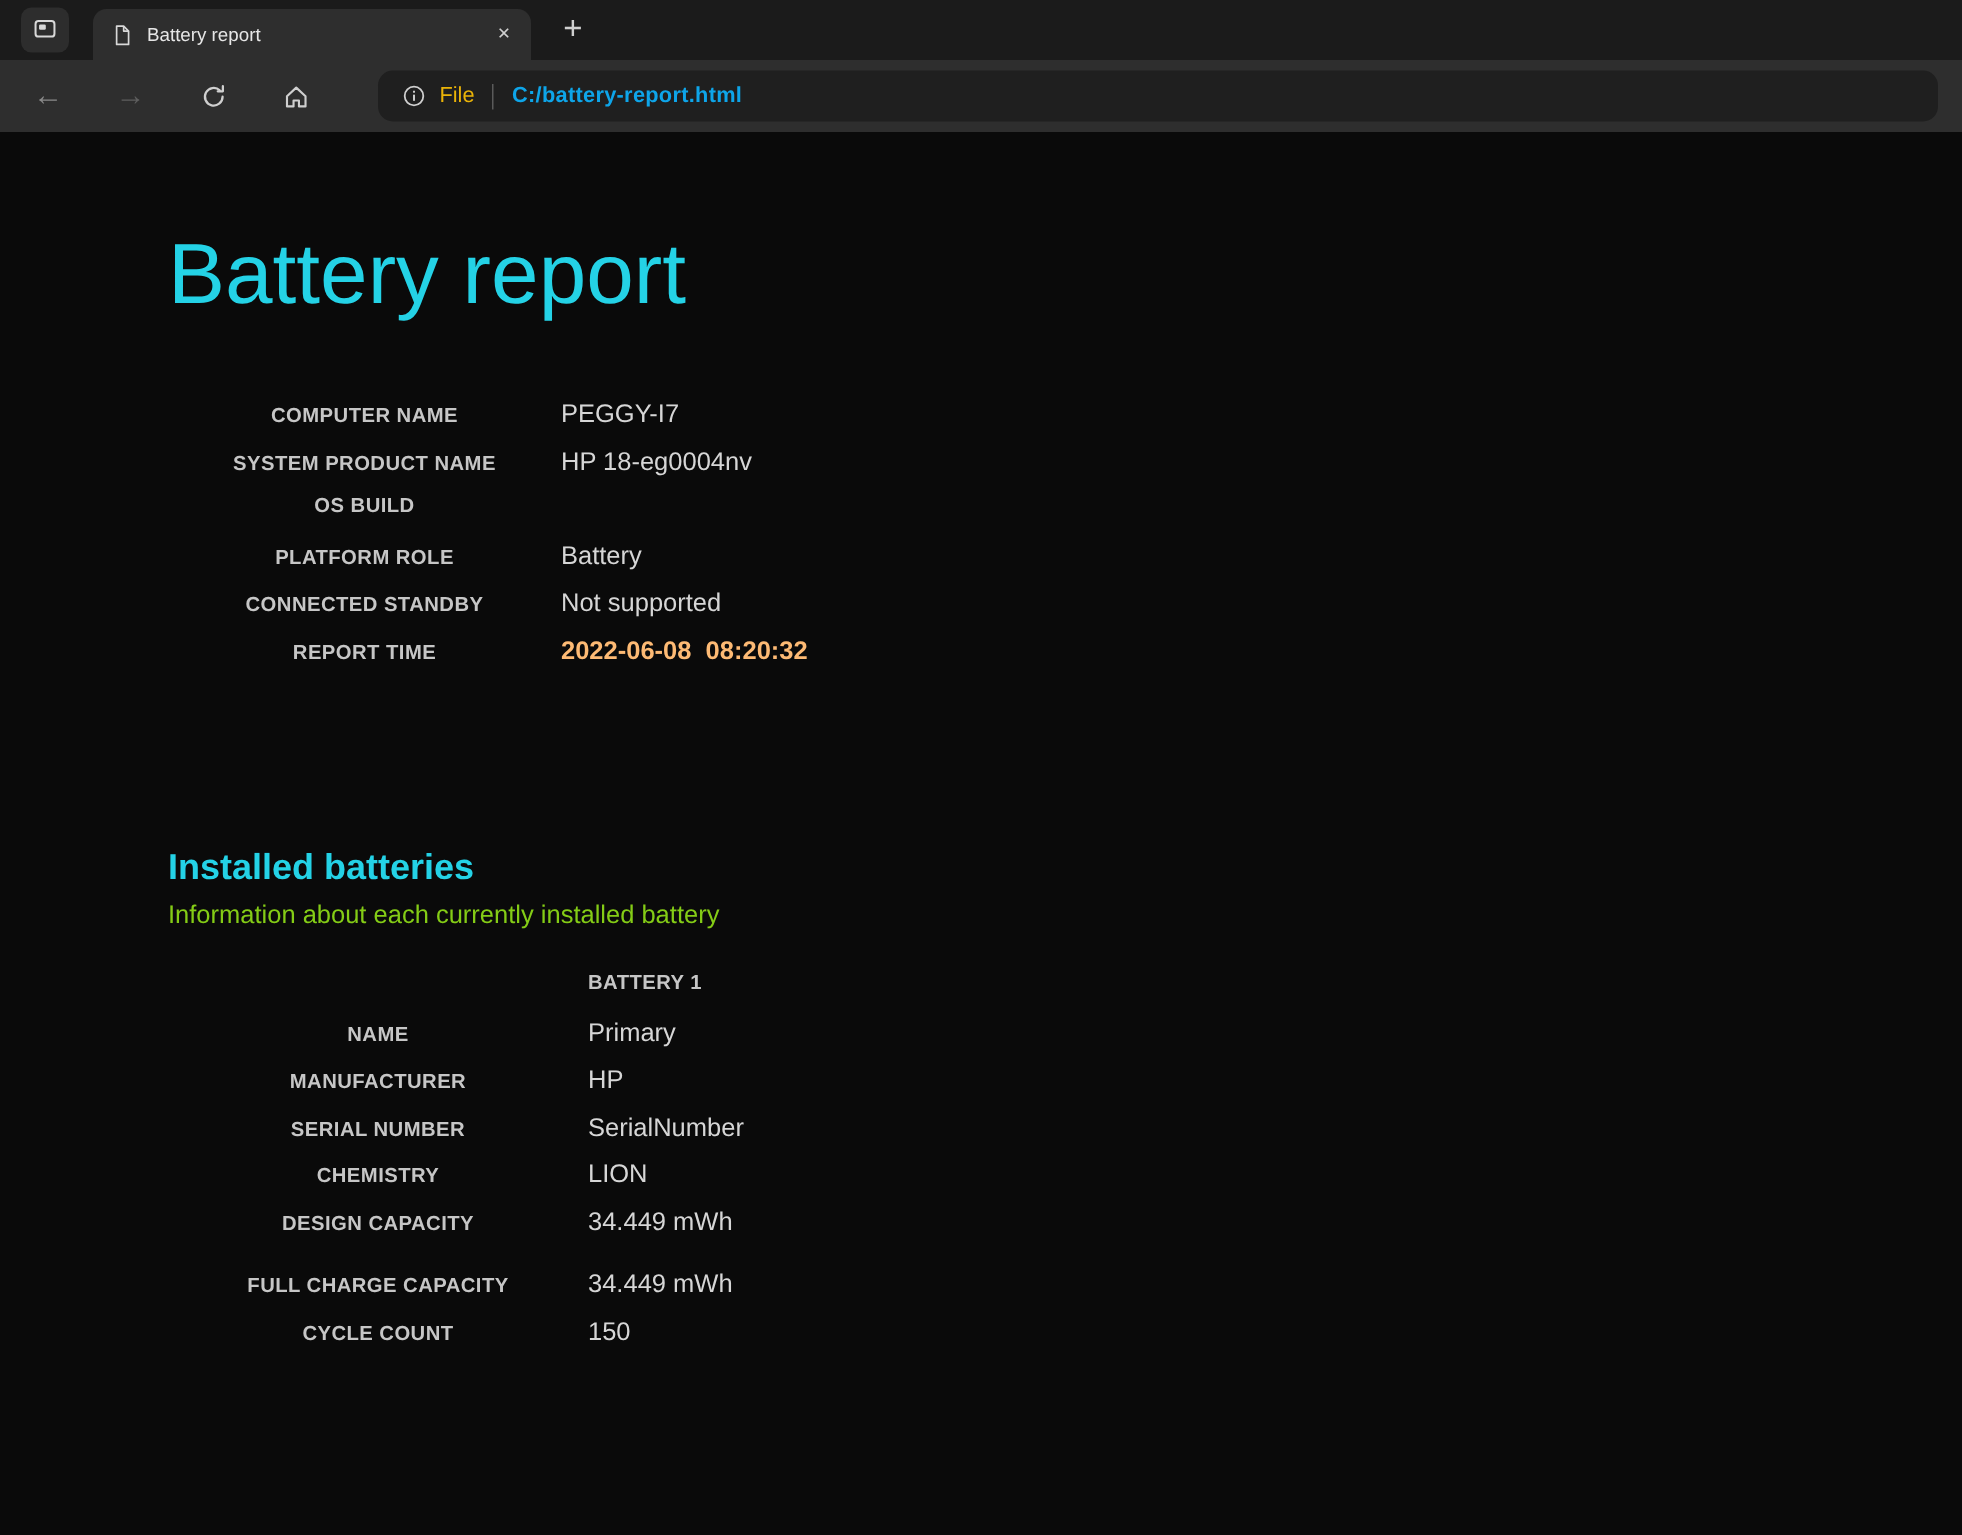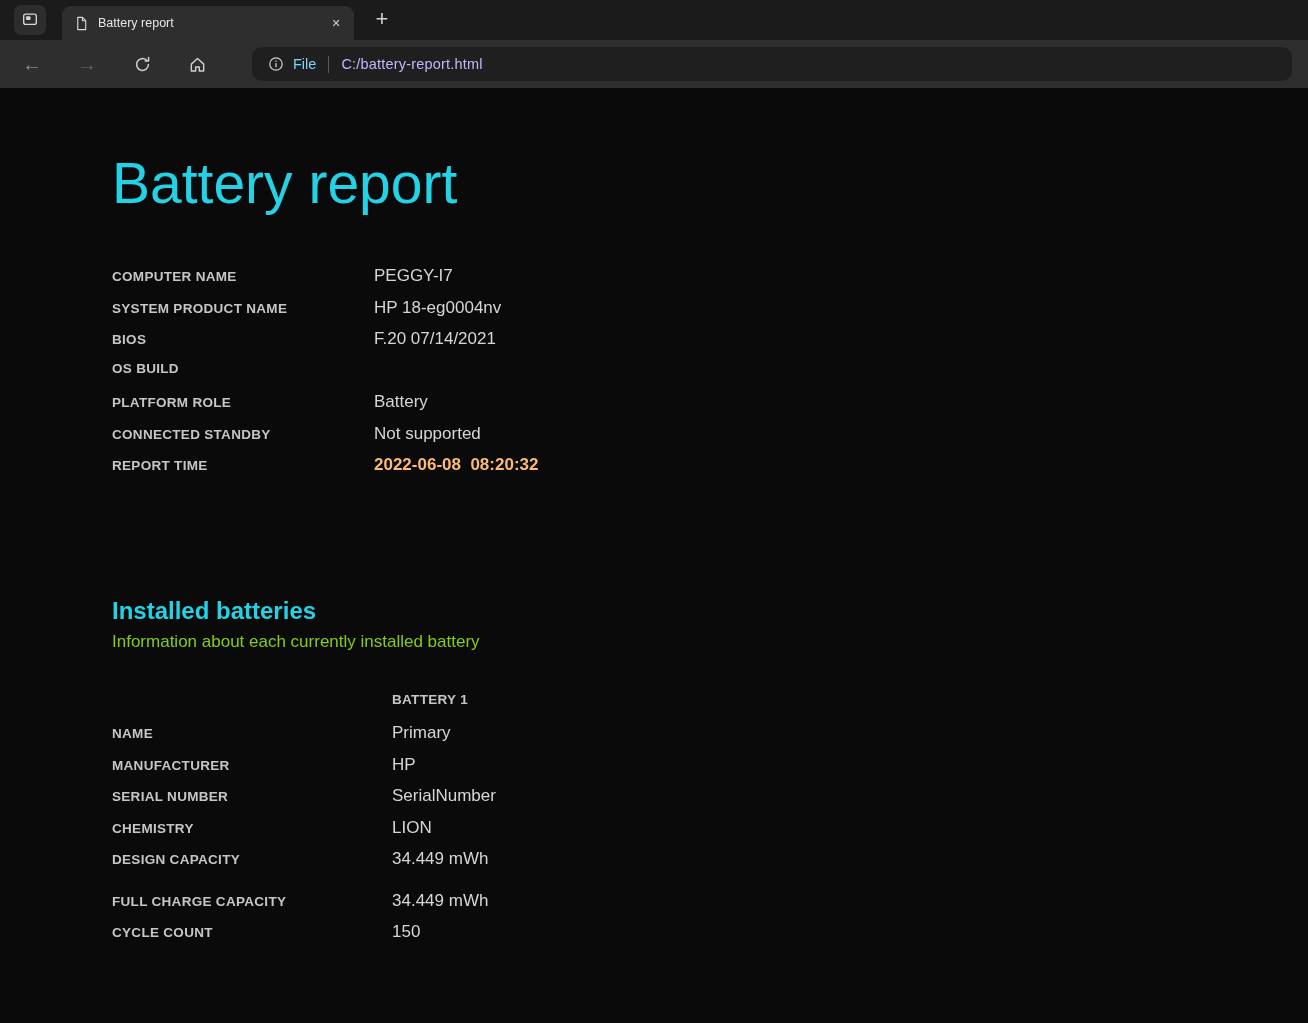--- a/index.html
+++ b/index.html
@@ -59,51 +59,52 @@
   .nav-btn.forward { color:#5e5e5e; }
   .nav-btn svg { display:block; }
 
   .addressbar {
     flex:1; height:34px; margin-left:20px;
     background:#1f1f1f; border-radius:10px;
     display:flex; align-items:center; padding:0 16px;
     font-size:14.5px; cursor:text;
   }
   .addressbar .info-icon { display:flex; margin-right:9px; }
-  .addr-file { color:#7dd3fc; margin-right:12px; }
+  .addr-file { color:#eab308; margin-right:12px; }
   .addr-sep  { width:1px; height:17px; background:#5a5a5a; margin-right:12px; }
-  .addr-url  { color:#c4b5fd; letter-spacing:0.2px; }
+  .addr-url  { color:#0ea5e9; letter-spacing:0.2px;font-weight:bold; }
 
   
   .content { padding:62px 40px 0 112px; }
 
   h1.report-title {
     font-size:57px; font-weight:300; letter-spacing:0px;
     color:var(--accent); margin-bottom:50px;
   }
 
   .info-table { }
   .row { display:flex; align-items:baseline; height:31.5px; }
   .lbl {
     font-size:13.5px; font-weight:bold; color:#c6c6c6;
     letter-spacing:0.3px;
+    text-align:center;
   }
   .system .lbl  { width:262px; }
   .battery .lbl { width:280px; }
   .val { font-size:17px; color:#d6d6d6; white-space:pre; }
   .val.strong { color:#fdba74; font-weight:600; }
   .col-hdr { font-size:13.5px; font-weight:bold; color:#c6c6c6; letter-spacing:0.3px; }
   .group-gap { margin-top:10px; }
 
   h2.section-title {
     margin-top:110px;
     font-size:24px; font-weight:600; color:var(--accent);
   }
   .section-subtitle { font-size:17px; color:#84cc16; margin-top:7px; }
-  .battery { margin-top:40px; }
+  .battery { margin-top:27px; }
 </style>
 </head>
 <body style="--accent: #24d2e6; background: rgb(10, 10, 10);">
 
 <div>
 
   <div class="tabbar">
     <button class="tab-actions">
       <span>
         <svg width="18" height="18" viewBox="0 0 20 20">
@@ -167,24 +168,20 @@
     <div class="info-table system">
       <div class="row">
         <span class="lbl">COMPUTER NAME</span>
         <span class="val">PEGGY-I7</span>
       </div>
       <div class="row">
         <span class="lbl">SYSTEM PRODUCT NAME</span>
         <span class="val">HP 18-eg0004nv</span>
       </div>
       <div class="row">
-        <span class="lbl">BIOS</span>
-        <span class="val">F.20 07/14/2021</span>
-      </div>
-      <div class="row">
         <span class="lbl">OS BUILD</span>
       </div>
       <div class="row">
         <span class="lbl">PLATFORM ROLE</span>
         <span class="val">Battery</span>
       </div>
       <div class="row">
         <span class="lbl">CONNECTED STANDBY</span>
         <span class="val">Not supported</span>
       </div>

